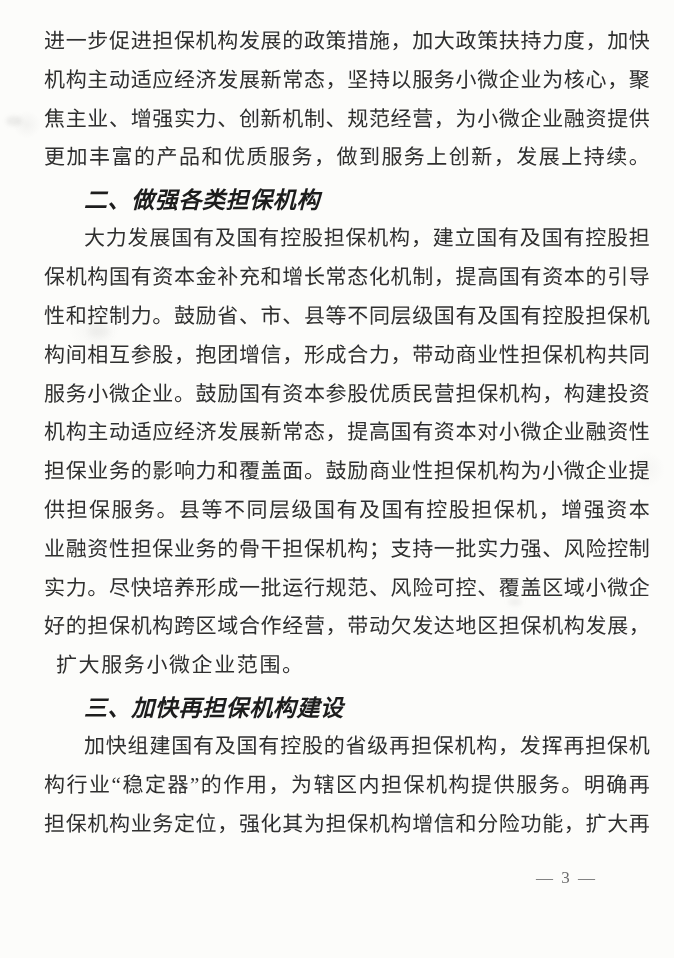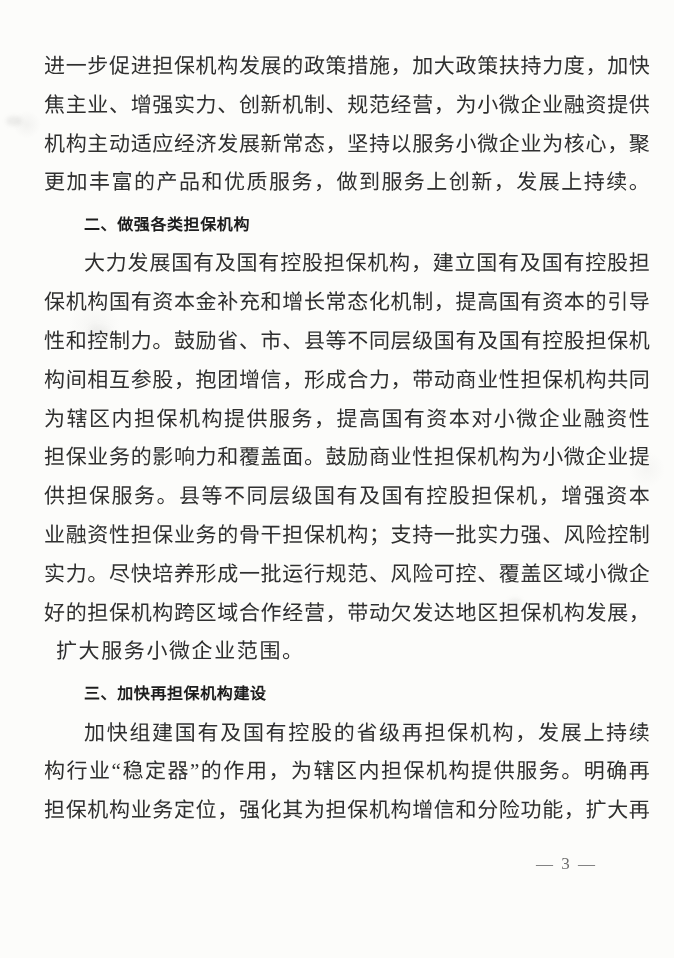--- a/index.html
+++ b/index.html
@@ -8,21 +8,21 @@
     width: 674px;
     height: 958px;
     overflow: hidden;
     background: #ffffff;
   }
   .page {
     position: relative;
     width: 674px;
     height: 958px;
     box-sizing: border-box;
-    padding: 47px 24px 0 44px;
+    padding: 22px 24px 0 44px;
     background:
       radial-gradient(circle at 14% 34%, rgba(120,120,120,0.05) 0, rgba(120,120,120,0) 26px),
       radial-gradient(circle at 4% 13%, rgba(110,110,110,0.07) 0, rgba(110,110,110,0) 14px),
       radial-gradient(circle at 96% 49%, rgba(120,120,120,0.05) 0, rgba(120,120,120,0) 18px),
       #fcfcfa;
     font-family: "Liberation Serif", "DejaVu Serif", serif;
   }
   .line {
     font-size: 21px;
     line-height: 38.8px;
@@ -38,29 +38,30 @@
   .line.first {
     text-indent: 40px;
   }
   .line.end {
     text-align: left;
     text-align-last: left;
     letter-spacing: 1.6px;
     margin-left: 12px;
   }
   .heading {
-    font-size: 16px;
+    font-size: 23px;
     line-height: 38.8px;
     height: 38.8px;
     margin: 3.5px 0 0 0;
     text-indent: 40px;
     font-weight: 700;
     color: #1d1d1d;
     letter-spacing: 0.6px;
     font-family: "Liberation Sans", "DejaVu Sans", sans-serif;
+    font-style: italic;
   }
   .heading.h3 {
   }
   .pagenum {
     margin-top: 24px;
     text-align: right;
     padding-right: 53px;
     font-size: 17px;
     line-height: 20px;
     color: #6e6e6e;
@@ -79,39 +80,40 @@
 </head>
 <body>
 
 <div class="page">
 
   <div class="smudge s1"></div>
   <div class="smudge s2"></div>
   <div class="smudge s3"></div>
 
   <div class="line just">进一步促进担保机构发展的政策措施，加大政策扶持力度，加快</div>
+  <div class="line just">机构主动适应经济发展新常态，坚持以服务小微企业为核心，聚</div>
   <div class="line just">焦主业、增强实力、创新机制、规范经营，为小微企业融资提供</div>
-  <div class="line just">机构主动适应经济发展新常态，坚持以服务小微企业为核心，聚</div>
   <div class="line just">更加丰富的产品和优质服务，做到服务上创新，发展上持续。</div>
 
   <div class="heading">二、做强各类担保机构</div>
 
   <div class="line just first">大力发展国有及国有控股担保机构，建立国有及国有控股担</div>
   <div class="line just">保机构国有资本金补充和增长常态化机制，提高国有资本的引导</div>
   <div class="line just">性和控制力。鼓励省、市、县等不同层级国有及国有控股担保机</div>
   <div class="line just">构间相互参股，抱团增信，形成合力，带动商业性担保机构共同</div>
-  <div class="line just">为辖区内担保机构提供服务，提高国有资本对小微企业融资性</div>
+  <div class="line just">服务小微企业。鼓励国有资本参股优质民营担保机构，构建投资</div>
+  <div class="line just">机构主动适应经济发展新常态，提高国有资本对小微企业融资性</div>
   <div class="line just">担保业务的影响力和覆盖面。鼓励商业性担保机构为小微企业提</div>
   <div class="line just">供担保服务。县等不同层级国有及国有控股担保机，增强资本</div>
   <div class="line just">业融资性担保业务的骨干担保机构；支持一批实力强、风险控制</div>
   <div class="line just">实力。尽快培养形成一批运行规范、风险可控、覆盖区域小微企</div>
   <div class="line just">好的担保机构跨区域合作经营，带动欠发达地区担保机构发展，</div>
   <div class="line end">扩大服务小微企业范围。</div>
 
   <div class="heading h3">三、加快再担保机构建设</div>
 
-  <div class="line just first">加快组建国有及国有控股的省级再担保机构，发展上持续</div>
+  <div class="line just first">加快组建国有及国有控股的省级再担保机构，发挥再担保机</div>
   <div class="line just">构行业“稳定器”的作用，为辖区内担保机构提供服务。明确再</div>
   <div class="line just">担保机构业务定位，强化其为担保机构增信和分险功能，扩大再</div>
 
   <div class="pagenum">— 3 —</div>
 
 </div>
 
 </body></html>

